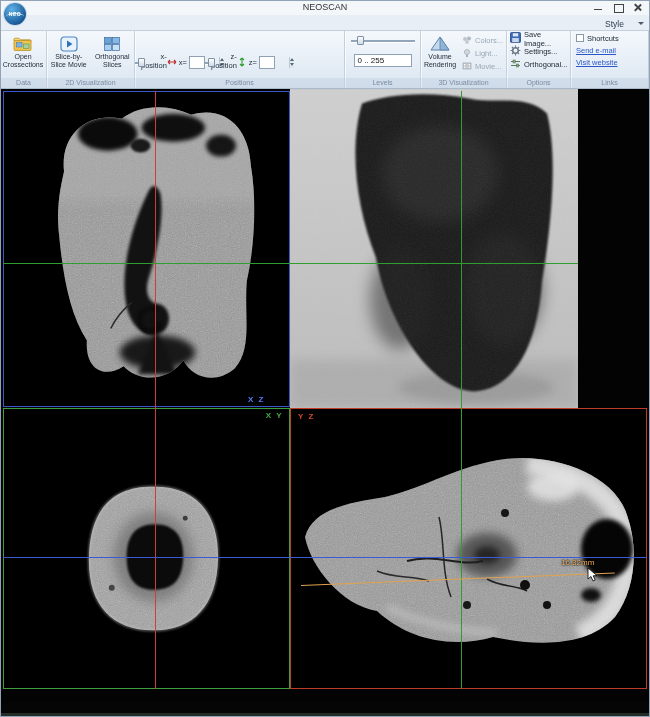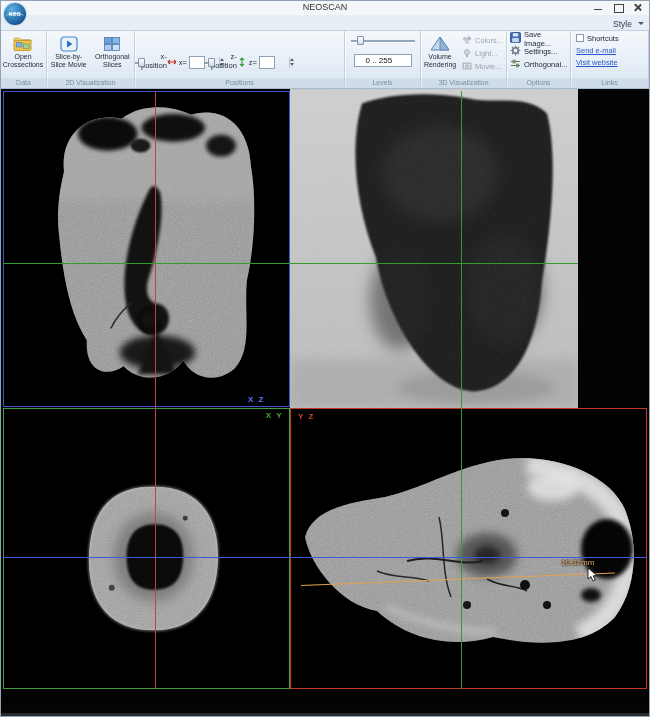--- a/index.html
+++ b/index.html
@@ -22,21 +22,21 @@
     display:flex;align-items:center;justify-content:center;box-shadow:0 0 0 1px #cfdce8;}
   .logo::after{content:"";position:absolute;left:2px;top:10px;width:18px;height:6px;border-radius:50%;
     border-top:1.5px solid rgba(255,255,255,.85);}
   .logo span{font-size:5px;color:#fff;font-weight:bold;letter-spacing:.5px;}
 
   
   .tabrow{position:absolute;top:14px;left:0;right:0;height:16px;background:#e7eef6;border-bottom:1px solid #c3cfdd;}
   .tabs{position:absolute;left:28px;top:2px;display:flex;}
   .tab{height:14px;padding:0 9px;font-size:8.5px;line-height:14px;color:#25303c;}
   .tab.active{background:#f5f9fc;border:1px solid #b5c3d4;border-bottom:none;border-radius:2px 2px 0 0;color:#123;}
-  .stylemenu{position:absolute;right:5px;top:2px;height:13px;display:flex;align-items:center;gap:6px;font-size:8.5px;color:#2b3c50;}
+  .stylemenu{position:absolute;right:5px;top:2px;height:13px;display:flex;align-items:center;gap:14px;font-size:8.5px;color:#2b3c50;}
   .dd-arrow{width:0;height:0;border-left:3px solid transparent;border-right:3px solid transparent;border-top:3.5px solid #4a5a6c;}
 
   
   .ribbon{position:absolute;top:30px;left:0;right:0;height:58px;background:linear-gradient(#f4f8fc,#dbe6f1);
     border-bottom:1px solid #a9bacb;display:flex;}
   .rgroup{position:relative;height:100%;border-right:1px solid #c4d0de;box-shadow:1px 0 0 rgba(255,255,255,.7);padding-top:2px;}
   .glabel{position:absolute;bottom:0;left:0;right:0;height:10px;font-size:7px;line-height:10px;text-align:center;
     color:#7b8da3;background:rgba(150,172,198,.18);}
   .g-data{width:46px;} .g-2d{width:88px;display:flex;} .g-pos{width:210px;display:flex;}
   .g-lvl{width:76px;} .g-3d{width:86px;display:flex;} .g-opt{width:64px;} .g-links{flex:1;}
@@ -53,21 +53,21 @@
   .pvalrow{display:flex;align-items:center;gap:2px;margin-top:3px;}
   .spin{display:flex;width:16px;height:13px;border:1px solid #8fa2b5;background:#fff;gap:27px;}
   .spin .val{flex:1;font-size:8px;line-height:11px;padding-left:2px;color:#111;overflow:hidden;}
   .spinarrows{width:9px;display:flex;flex-direction:column;border-left:1px solid #b9c6d4;}
   .sa{flex:1;display:flex;align-items:center;justify-content:center;background:linear-gradient(#f3f7fa,#d9e3ec);}
   .sa::after{content:"";border-left:2.5px solid transparent;border-right:2.5px solid transparent;}
   .sa.up::after{border-bottom:3px solid #56687a;}
   .sa.down::after{border-top:3px solid #56687a;}
 
   .g-lvl{display:flex;flex-direction:column;align-items:center;}
-  .levelbox{width:58px;height:13px;margin-top:9px;border:1px solid #8fa2b5;background:#fff;font-size:8px;line-height:11px;padding-left:11px;color:#111;}
+  .levelbox{width:58px;height:13px;margin-top:9px;border:1px solid #8fa2b5;background:#fff;font-size:8px;line-height:11px;padding-left:3px;color:#111;}
 
   .stack{display:flex;flex-direction:column;justify-content:flex-start;padding-top:1px;}
   .smallbtn{display:flex;align-items:center;gap:3px;height:13px;padding:0 3px;font-size:7.5px;color:#1c2530;border-radius:2px;}
   .smallbtn.disabled{color:#9aa6b2;}
   .linkrow{display:flex;align-items:center;gap:3px;height:12px;padding:0 5px;font-size:7.5px;color:#1c2530;}
   .checkbox{width:8px;height:8px;background:#fff;border:1px solid #8898a8;}
   .linktext{color:#2a58c8;text-decoration:underline;}
 
   
   .main{position:absolute;top:88px;left:0;width:650px;height:614px;background:#030303;}

